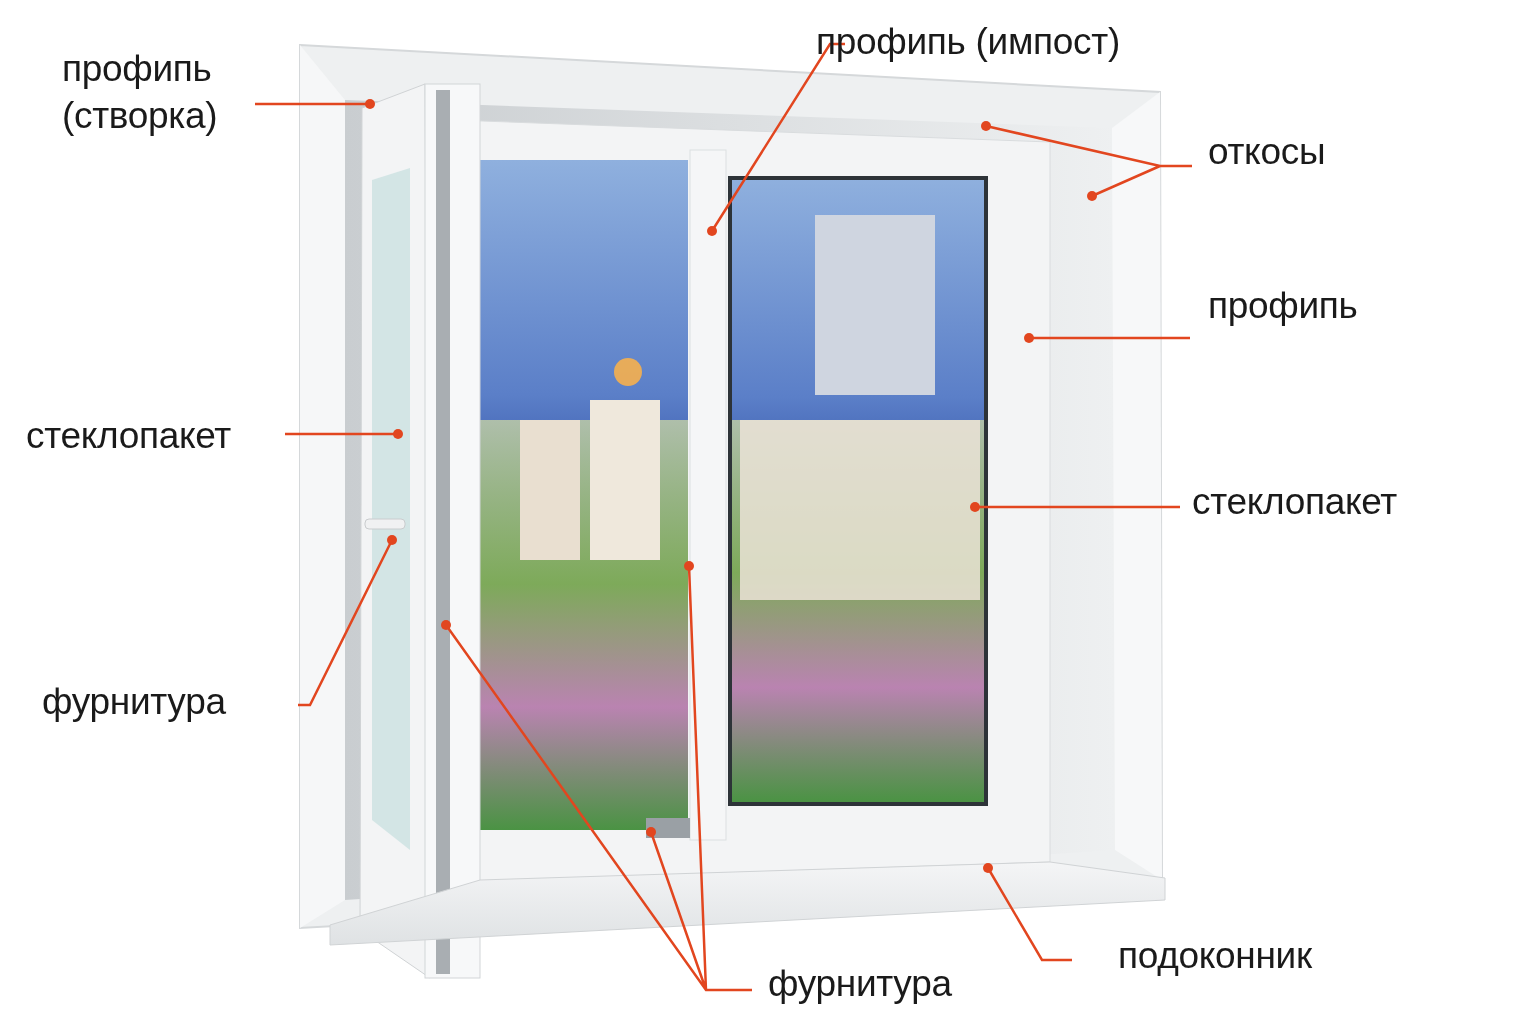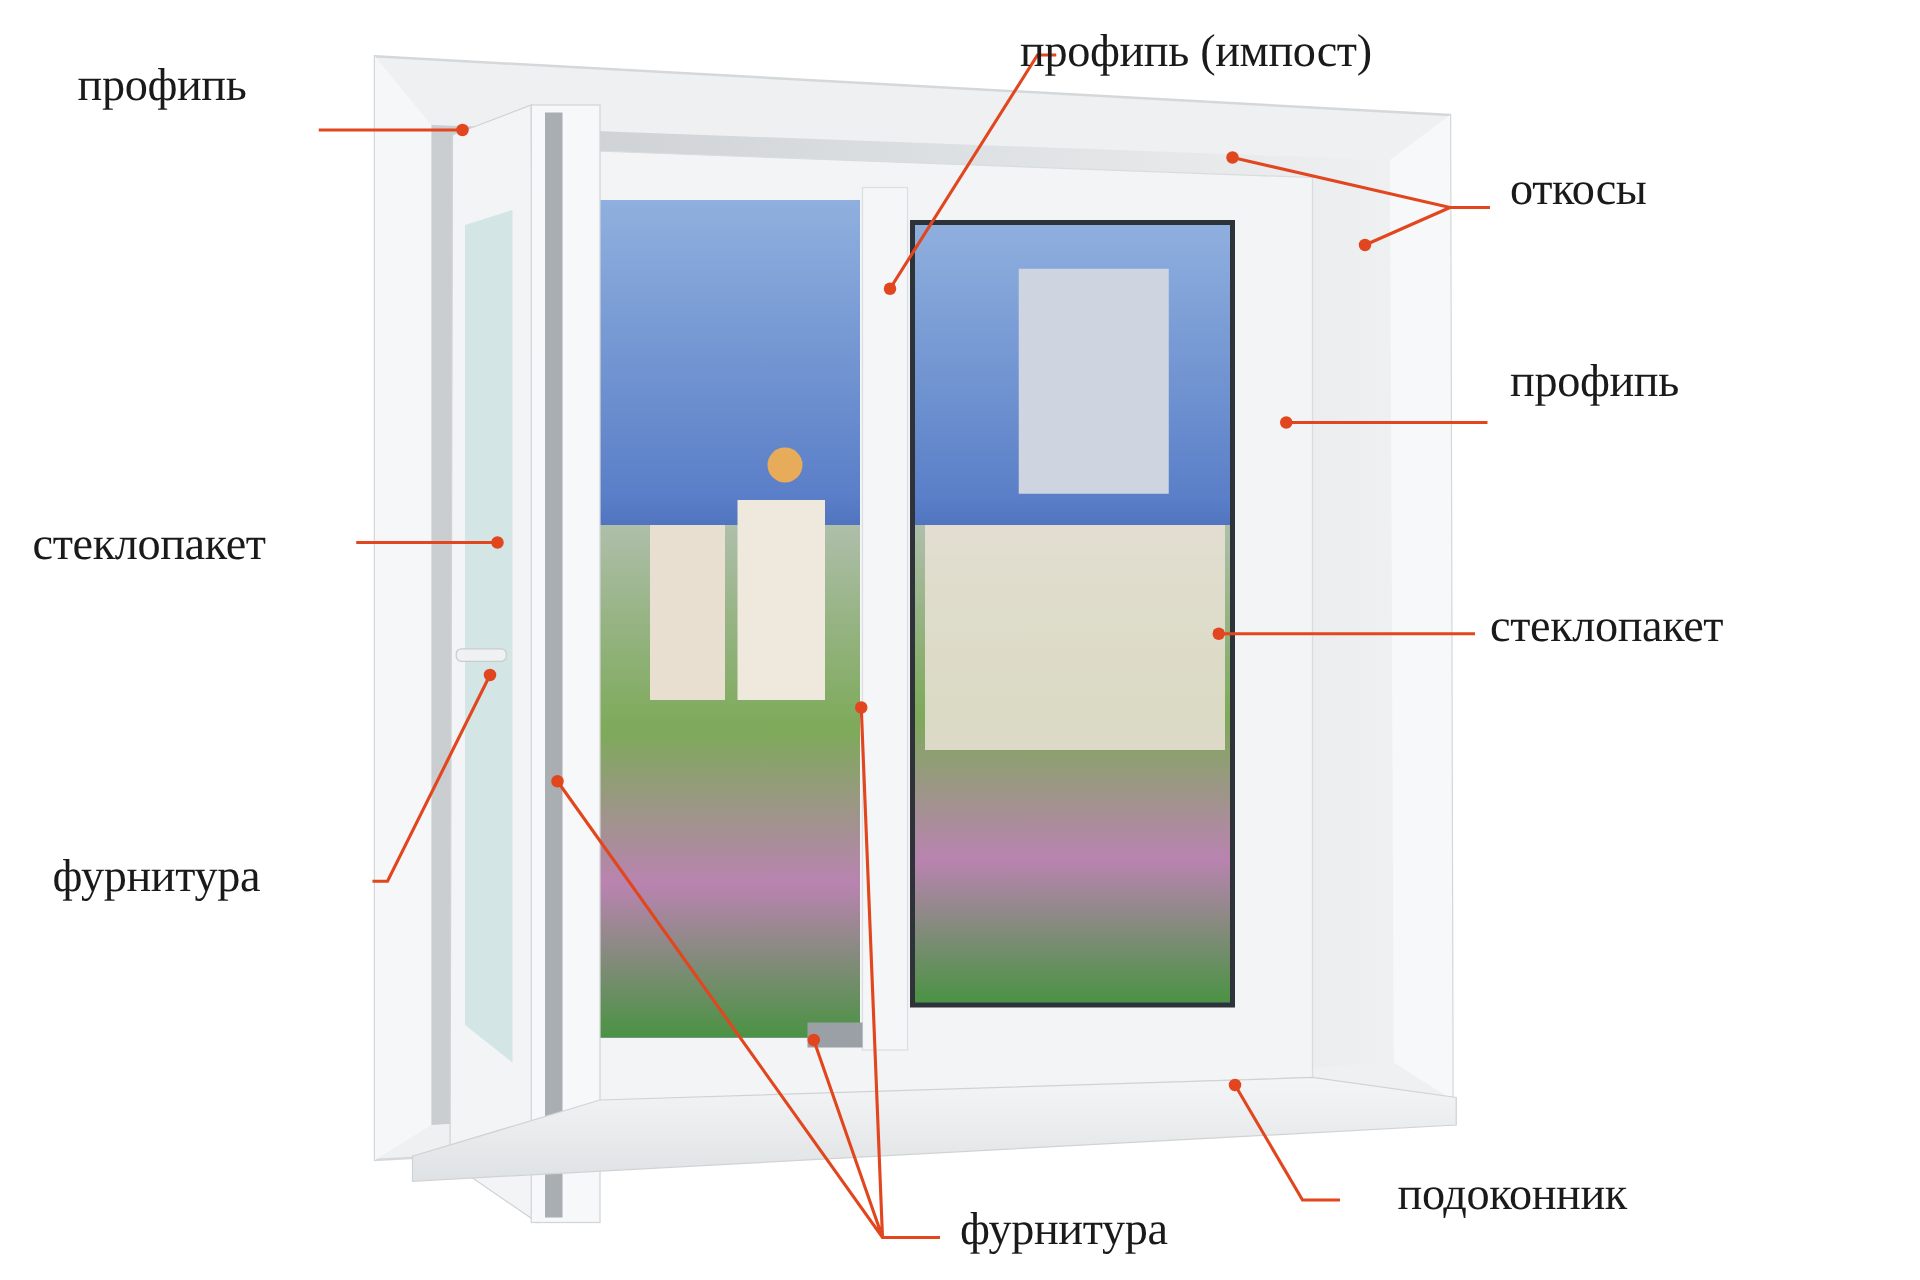--- a/index.html
+++ b/index.html
@@ -1,17 +1,17 @@
 <!DOCTYPE html>
 <html><head>
 <meta charset="utf-8">
 <style>
   html,body{margin:0;padding:0;background:#ffffff;}
   body{width:1536px;height:1024px;position:relative;overflow:hidden;font-family:"Liberation Sans","DejaVu Sans",sans-serif;}
-  #stage{position:absolute;left:0;top:0;width:1536px;height:1024px;font-family:Liberation Serif, serif;}
+  #stage{position:absolute;left:0;top:0;width:1536px;height:1024px;}
   .label{position:absolute;color:#1a1a1a;font-size:37px;line-height:1.28;letter-spacing:-0.3px;white-space:nowrap;}
   .label span{display:block;}
   svg{position:absolute;left:0;top:0;}
 </style>
 </head>
 <body>
 
 <div id="stage">
 
   <svg width="1536" height="1024" viewBox="0 0 1536 1024">
@@ -101,20 +101,21 @@
       <circle cx="392" cy="540" r="5"></circle>
       <circle cx="446" cy="625" r="5"></circle>
       <circle cx="689" cy="566" r="5"></circle>
       <circle cx="651" cy="832" r="5"></circle>
       <circle cx="988" cy="868" r="5"></circle>
     </g>
   </svg>
 
   <div class="label" style="left:62px;top:45px;">
     <span>профипь</span>
+    <span>(створка)</span>
   </div>
   <div class="label" style="left:816px;top:18px;text-align:right;">
     <span>профипь (импост)</span>
   </div>
   <div class="label" style="left:1208px;top:128px;text-align:right;">
     <span>откосы</span>
   </div>
   <div class="label" style="left:1208px;top:282px;">
     <span>профипь</span>
   </div>

